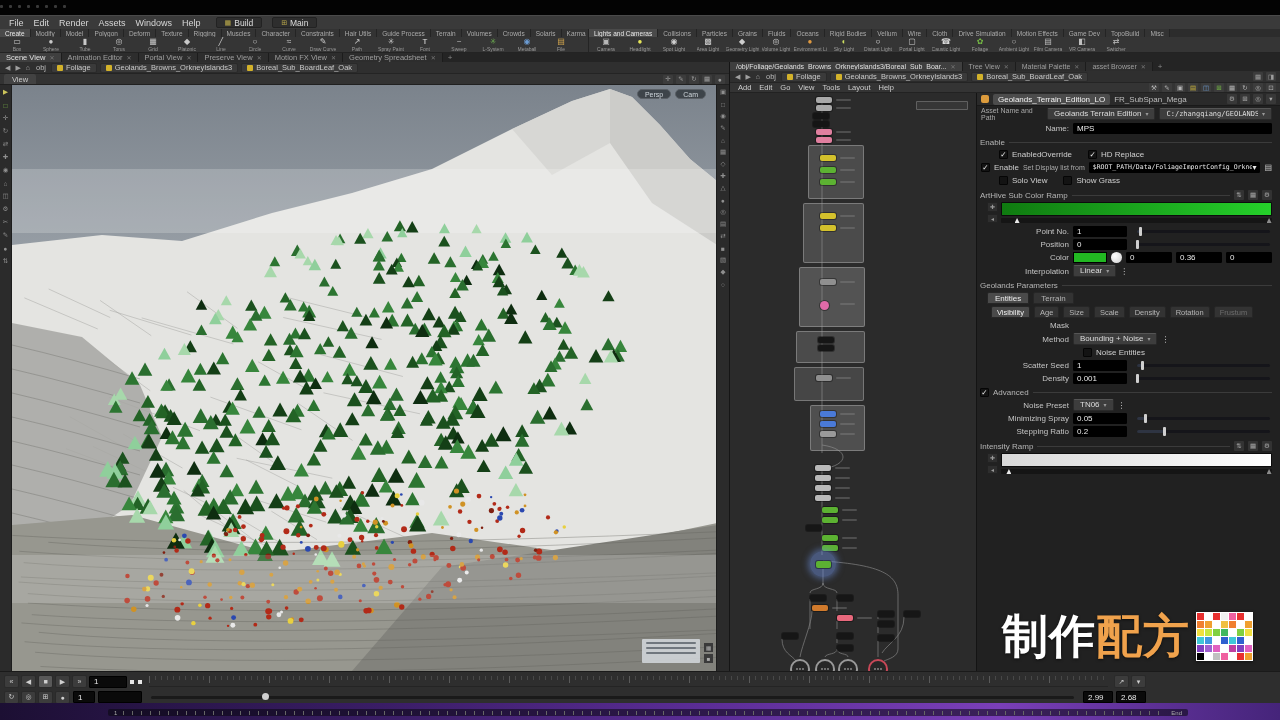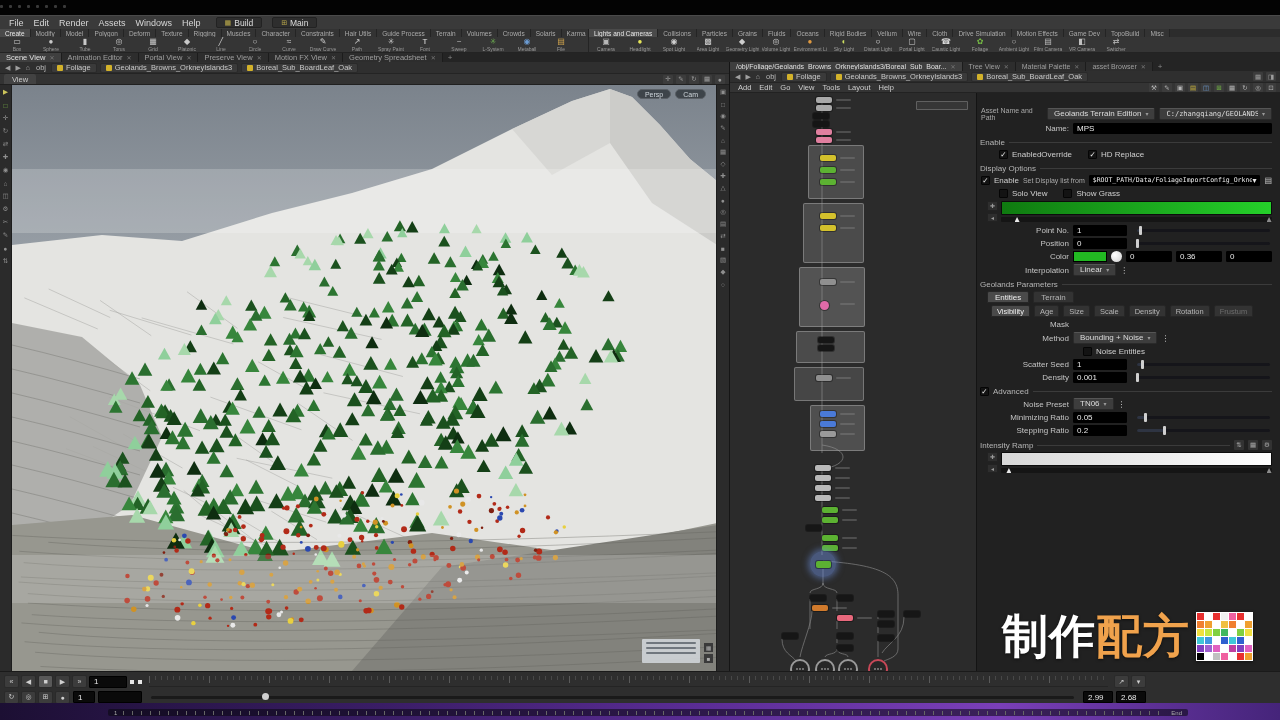--- a/index.html
+++ b/index.html
@@ -1319,20 +1319,31 @@
                 <i></i>
                 <i></i>
               </div>
               <div class="net-output" style="left: 138px; top: 566px; border-color: rgb(200, 72, 88);">
                 <i></i>
                 <i></i>
                 <i></i>
               </div>
             </div>
           <div id="param-panel">
+            <div id="phead">
+              <span class="nico"></span>
+              <span class="title">Geolands_Terrain_Edition_LO</span>
+              <span class="subtitle">FR_SubSpan_Mega</span>
+              <span class="hicons" id="phead-icons">
+                  <span class="bi">⚙</span>
+                  <span class="bi">⊞</span>
+                  <span class="bi">◎</span>
+                  <span class="bi">▾</span>
+                </span>
+            </div>
             <div id="param-rows">
                 <div class="prow">
                   <span style="width: 62px; font-size: 7px; color: rgb(169, 169, 169); flex: 0 0 auto;">Asset Name and Path</span>
                   <span class="pchip">Geolands Terrain Edition<span class="dd">▾</span></span>
                   <span class="pchip" style="flex: 1 1 0%; overflow: hidden;">
                     <span style="overflow: hidden; white-space: nowrap; font-family: &quot;DejaVu Sans Mono&quot;, monospace; font-size: 7px;">C:/zhangqiang/GEOLANDS/R-1_x_ford_Bal_General.json</span>
                     <span class="dd">▾</span>
                   </span>
                 </div>
                 <div class="prow">
@@ -1344,43 +1355,46 @@
                   <span class="line"></span>
                 </div>
                 <div class="prow">
                   <span class="plabel" style="width: 14px;"></span>
                   <span class="pcheck">✓</span>
                   <span>EnabledOverride</span>
                   <span style="width: 8px;"></span>
                   <span class="pcheck">✓</span>
                   <span>HD Replace</span>
                   <span style="width: 8px;"></span>
-                </div>
-                <div class="psec">
-                  <span>Display Options</span>
-                  <span class="line"></span>
                 </div>
                 <div class="prow">
                   <span class="pcheck">✓</span>
                   <span>Enable</span>
                   <span style="color: rgb(169, 169, 169); font-size: 7px;">Set Display list from</span>
                   <span class="pfield grow" style="display: flex; align-items: center; overflow: hidden;">
                     <span style="overflow: hidden; white-space: nowrap; font-family: &quot;DejaVu Sans Mono&quot;, monospace; font-size: 6.5px; flex: 1 1 0%;">$ROOT_PATH/Data/FoliageImportConfig_OrkneyIslands_C.json</span>
                     <span class="dd">▾</span>
                   </span>
                   <span class="sic">▤</span>
                 </div>
                 <div class="prow">
                   <span class="plabel" style="width: 14px;"></span>
                   <span class="pcheck"></span>
                   <span>Solo View</span>
                   <span style="width: 8px;"></span>
                   <span class="pcheck"></span>
                   <span>Show Grass</span>
                   <span style="width: 8px;"></span>
+                </div>
+                <div class="psec">
+                  <span>ArtHive Sub Color Ramp</span>
+                  <span class="line"></span>
+                  <span class="sic">⇅</span>
+                  <span class="sic">▦</span>
+                  <span class="sic">⚙</span>
                 </div>
                 <div class="rampwrap">
                   <div class="rampcol">
                     <span class="mini">✚</span>
                     <span class="mini">◂</span>
                   </div>
                   <div class="rampmain">
                     <div class="rampbar" style="background: linear-gradient(90deg, rgb(15, 122, 16), rgb(37, 208, 42));"></div>
                     <div class="ramptrack">
                       <span class="rampmark" style="left: 5%;"></span>
@@ -1470,21 +1484,21 @@
                   <span class="pcheck">✓</span>
                   <span>Advanced</span>
                   <span class="line"></span>
                 </div>
                 <div class="prow">
                   <span class="plabel">Noise Preset</span>
                   <span class="pchip">TN06<span class="dd">▾</span></span>
                   <span class="sic">⋮</span>
                 </div>
                 <div class="prow">
-                  <span class="plabel">Minimizing Ratio</span>
+                  <span class="plabel">Minimizing Spray</span>
                   <span class="pfield">0.05</span>
                   <div class="ptrack">
                     <div class="pfill" style="width: 6%;"></div>
                     <div class="phandle" style="left: calc(6% - 1px);"></div>
                   </div>
                 </div>
                 <div class="prow">
                   <span class="plabel">Stepping Ratio</span>
                   <span class="pfield">0.2</span>
                   <div class="ptrack">

